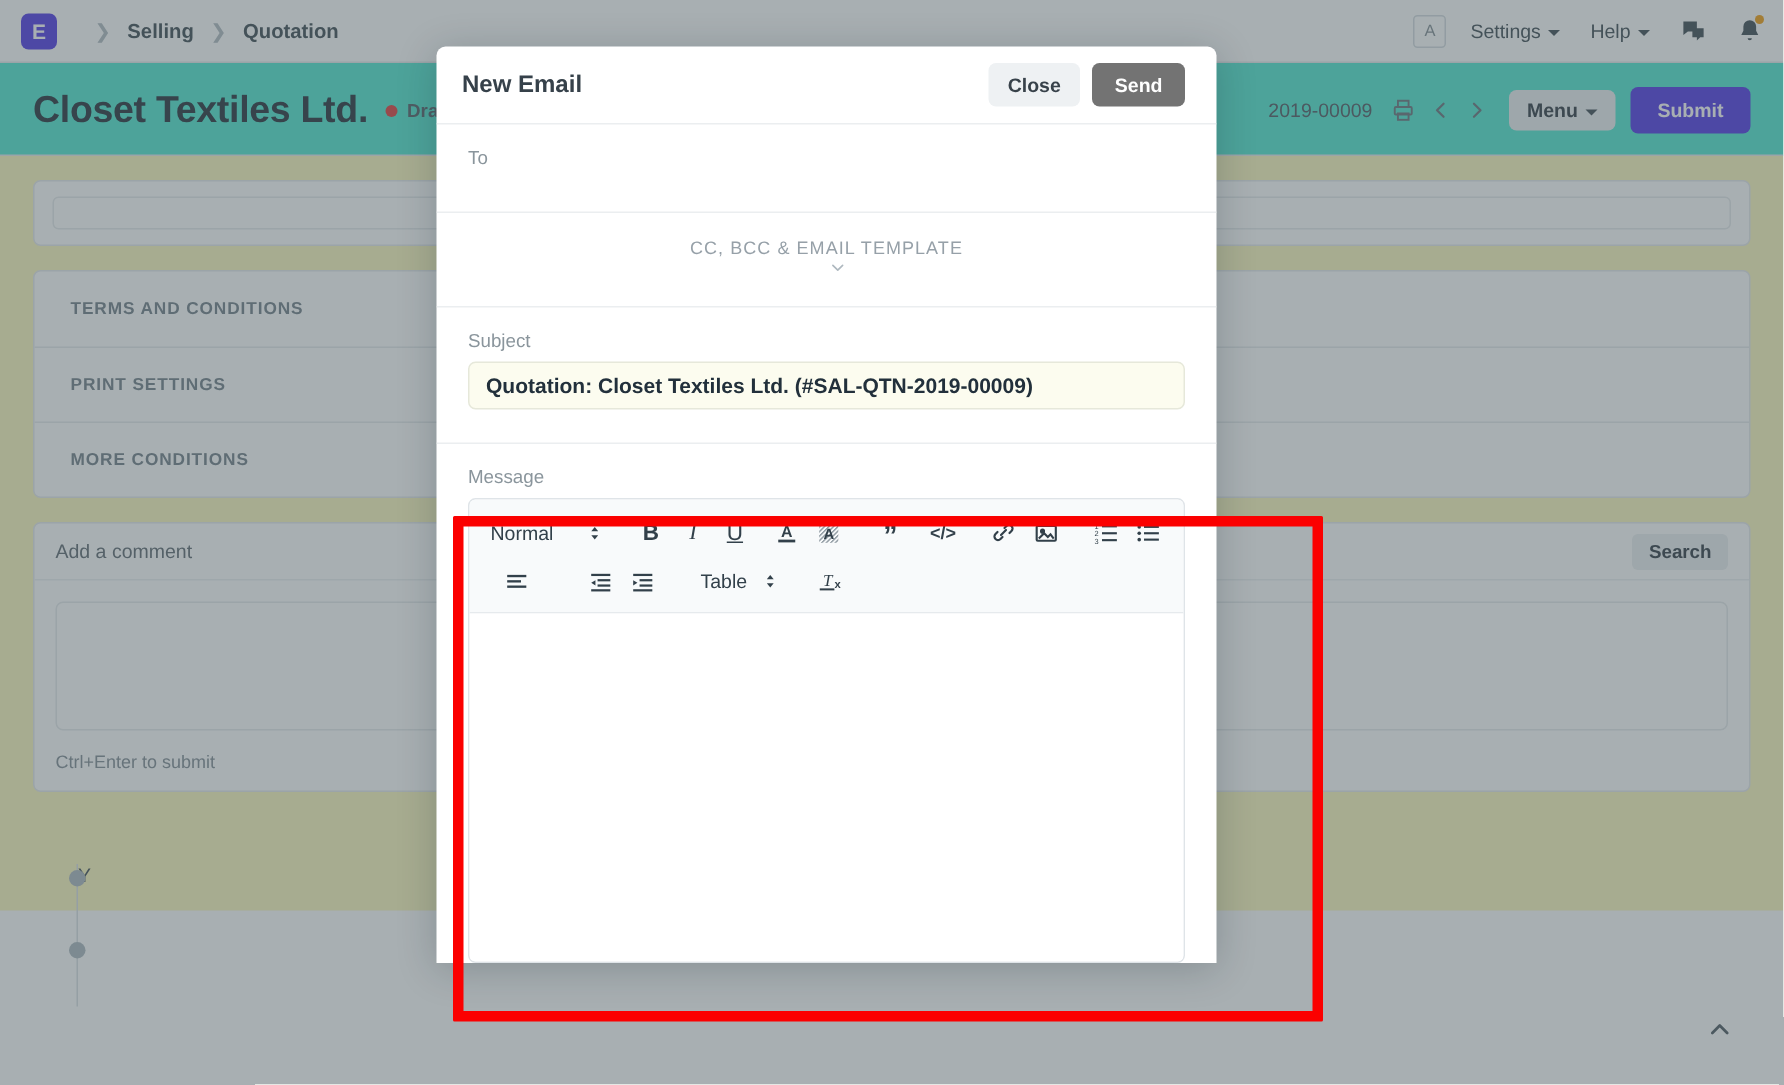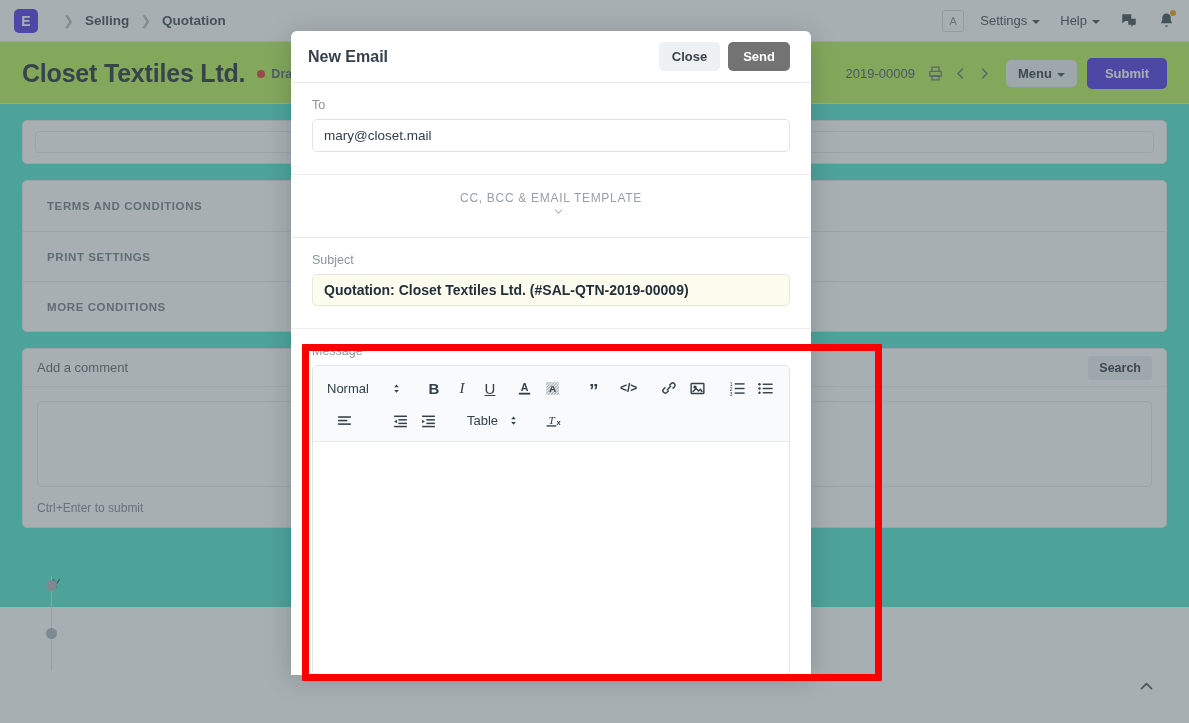--- a/index.html
+++ b/index.html
@@ -52,38 +52,38 @@
     border-left:4px solid transparent;border-right:4px solid transparent;border-top:4px solid #4e5a61;
   }
   .bell-dot {
     position: absolute; top: -2px; right: -1px; width: 6px; height: 6px;
     border-radius: 50%; background: #f5a623;
   }
 
   
   .page-head {
     display: flex; align-items: center; padding: 16px 22px 14px 22px;
-    border-bottom: 1px solid #e8ebed; background: #bef264;
+    border-bottom: 1px solid #e8ebed; background: #5eead4;
   }
   .page-title { font-size: 25px; font-weight: bold; color: #36414a; letter-spacing: -0.2px; }
   .status-wrap { display: flex; align-items: center; margin-left: 12px; }
   .status-dot { width: 8px; height: 8px; border-radius: 50%; background: #e24c4c; margin-right: 6px; }
   .status-txt { font-size: 12.5px; font-weight: bold; color: #616d75; }
   .ph-spacer { flex: 1; }
   .docname { font-size: 13px; color: #5b666e; margin-right: 12px; }
   .ph-icn { margin-right: 9px; color: #737f87; display: flex; align-items: center; }
   .btn {
     font-size: 13px; font-weight: bold; border-radius: 5px; padding: 6px 12px;
     border: none; cursor: pointer; font-family: "Liberation Sans", sans-serif;
   }
   .btn-default { background: #edf0f2; color: #404a52; }
   .btn-primary { background: #5e48e8; color: #fff; padding: 8px 18px; }
 
   
-  .form-body { padding: 16px 22px; background:#5eead4; }
+  .form-body { padding: 16px 22px; background:#fef9c3; }
   .sec-box { border: 1px solid #e8ebed; border-radius: 5px; background: #fff; margin-bottom: 16px; }
   .input-stub { height: 22px; border: 1px solid #e8ebed; border-radius: 4px; margin: 10px 12px; }
   .sec-row {
     height: 50px; display: flex; align-items: center; padding: 0 24px;
     border-top: 1px solid #e8ebed; font-size: 11.5px; font-weight: bold;
     color: #7e8a92; letter-spacing: 0.6px;
   }
   .sec-row:first-child { border-top: none; }
   .comment-box { border: 1px solid #e8ebed; border-radius: 5px; background: #fff; }
   .comment-head {
@@ -273,21 +273,20 @@
 
     <div class="modal-head">
       <div class="modal-title">New Email</div>
       <div class="mh-sp"></div>
       <button class="btn btn-close">Close</button>
       <button class="btn btn-send">Send</button>
     </div>
 
     <div class="modal-sect">
       <div class="fld-label">To</div>
-      <input class="fld-input" value="mary@closet.mail" style="">
     </div>
 
     <div class="collapse-row">
       <span>CC, BCC &amp; EMAIL TEMPLATE</span>
       <span class="collapse-chev">
         <svg width="13" height="13" viewBox="0 0 24 24" fill="none" stroke="#aeb8bf" stroke-width="2" stroke-linecap="round" stroke-linejoin="round">
             <polyline points="6 9 12 15 18 9"></polyline>
           </svg>
       </span>
     </div>

